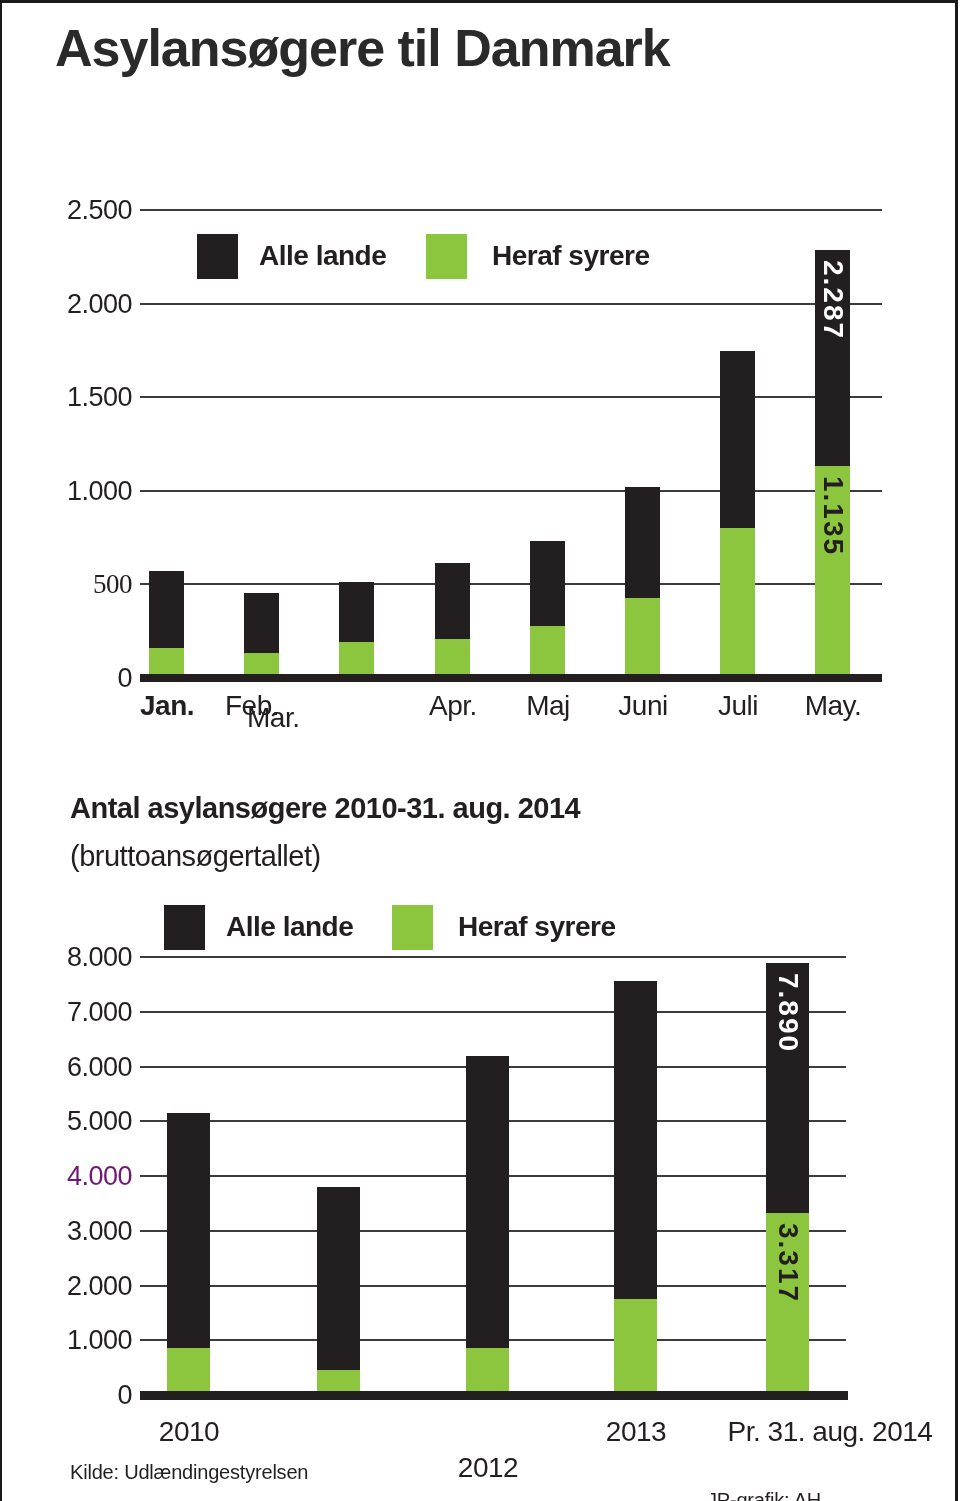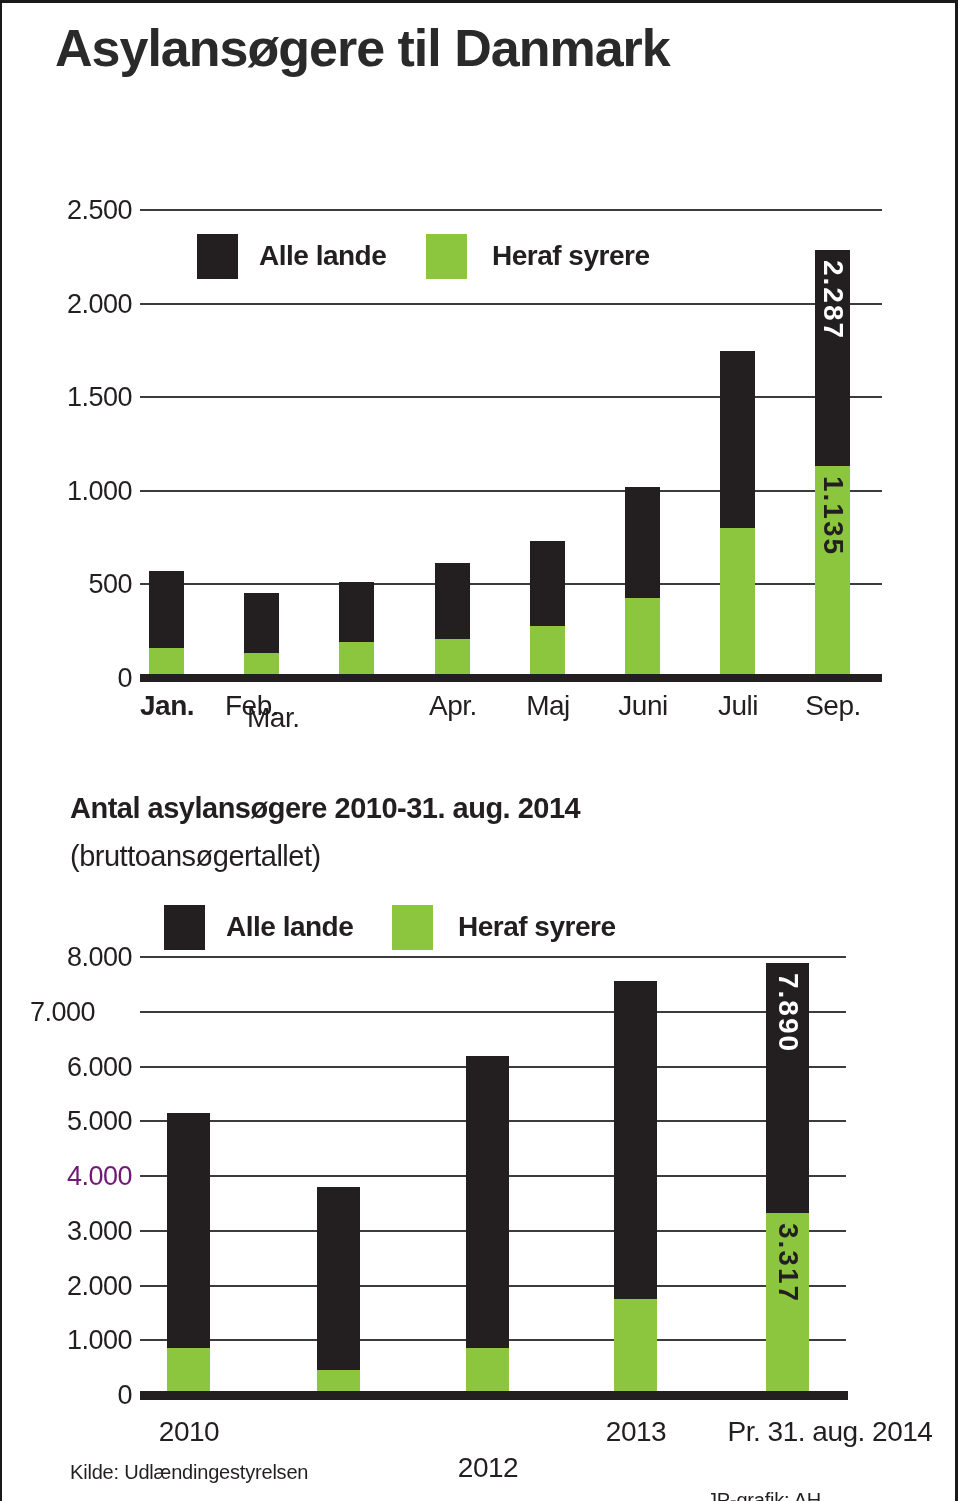--- a/index.html
+++ b/index.html
@@ -70,21 +70,21 @@
 
 <div style="position: absolute; left: 140px; top: 209px; width: 742px; height: 2px; background: rgb(60, 60, 60);"></div>
     <div style="position: absolute; left: 30px; top: 194px; width: 102px; height: 32px; line-height: 32px; text-align: right; font-size: 27px; letter-spacing: -0.5px; color: rgb(35, 31, 32);">2.500</div>
     <div style="position: absolute; left: 140px; top: 303px; width: 742px; height: 2px; background: rgb(60, 60, 60);"></div>
     <div style="position: absolute; left: 30px; top: 288px; width: 102px; height: 32px; line-height: 32px; text-align: right; font-size: 27px; letter-spacing: -0.5px; color: rgb(35, 31, 32);">2.000</div>
     <div style="position: absolute; left: 140px; top: 396px; width: 742px; height: 2px; background: rgb(60, 60, 60);"></div>
     <div style="position: absolute; left: 30px; top: 381px; width: 102px; height: 32px; line-height: 32px; text-align: right; font-size: 27px; letter-spacing: -0.5px; color: rgb(35, 31, 32);">1.500</div>
     <div style="position: absolute; left: 140px; top: 490px; width: 742px; height: 2px; background: rgb(60, 60, 60);"></div>
     <div style="position: absolute; left: 30px; top: 475px; width: 102px; height: 32px; line-height: 32px; text-align: right; font-size: 27px; letter-spacing: -0.5px; color: rgb(35, 31, 32);">1.000</div>
     <div style="position: absolute; left: 140px; top: 583px; width: 742px; height: 2px; background: rgb(60, 60, 60);"></div>
-    <div style="position: absolute; left: 30px; top: 568px; width: 102px; height: 32px; line-height: 32px; text-align: right; font-size: 27px; letter-spacing: -0.5px; color: rgb(35, 31, 32);">500</div>
+    <div style="position: absolute; left: 30px; top: 568px; width: 102px; height: 32px; line-height: 32px; text-align: right; font-size: 27px; letter-spacing: -0.5px; color: rgb(35, 31, 32); font-family: Liberation Serif, serif;">500</div>
     <div style="position: absolute; left: 30px; top: 662px; width: 102px; height: 32px; line-height: 32px; text-align: right; font-size: 27px; letter-spacing: -0.5px; color: rgb(35, 31, 32);">0</div>
     <div style="position: absolute; left: 149px; top: 571px; width: 35px; height: 111px; background: rgb(35, 31, 32);"></div>
     <div style="position: absolute; left: 149px; top: 648px; width: 35px; height: 34px; background: rgb(140, 198, 62);"></div>
     <div style="position: absolute; left: 57px; top: 690px; width: 220px; text-align: center; font-size: 28px; letter-spacing: -0.5px; white-space: nowrap; color: rgb(35, 31, 32); font-weight: bold;">Jan.</div>
     <div style="position: absolute; left: 244px; top: 593px; width: 35px; height: 89px; background: rgb(35, 31, 32);"></div>
     <div style="position: absolute; left: 244px; top: 653px; width: 35px; height: 29px; background: rgb(140, 198, 62);"></div>
     <div style="position: absolute; left: 152px; top: 690px; width: 200px; text-align: center; font-size: 28px; letter-spacing: -0.5px; white-space: nowrap; color: rgb(35, 31, 32);">Feb.</div>
     <div style="position: absolute; left: 339px; top: 582px; width: 35px; height: 100px; background: rgb(35, 31, 32);"></div>
     <div style="position: absolute; left: 339px; top: 642px; width: 35px; height: 40px; background: rgb(140, 198, 62);"></div>
     <div style="position: absolute; left: 247px; top: 690px; width: 220px; text-align: left; font-size: 28px; letter-spacing: -0.5px; white-space: nowrap; color: rgb(35, 31, 32); margin-top: 12px;">Mar.</div>
@@ -95,32 +95,32 @@
     <div style="position: absolute; left: 530px; top: 626px; width: 35px; height: 56px; background: rgb(140, 198, 62);"></div>
     <div style="position: absolute; left: 438px; top: 690px; width: 220px; text-align: center; font-size: 28px; letter-spacing: -0.5px; white-space: nowrap; color: rgb(35, 31, 32);">Maj</div>
     <div style="position: absolute; left: 625px; top: 487px; width: 35px; height: 195px; background: rgb(35, 31, 32);"></div>
     <div style="position: absolute; left: 625px; top: 598px; width: 35px; height: 84px; background: rgb(140, 198, 62);"></div>
     <div style="position: absolute; left: 533px; top: 690px; width: 220px; text-align: center; font-size: 28px; letter-spacing: -0.5px; white-space: nowrap; color: rgb(35, 31, 32);">Juni</div>
     <div style="position: absolute; left: 720px; top: 351px; width: 35px; height: 331px; background: rgb(35, 31, 32);"></div>
     <div style="position: absolute; left: 720px; top: 528px; width: 35px; height: 154px; background: rgb(140, 198, 62);"></div>
     <div style="position: absolute; left: 628px; top: 690px; width: 220px; text-align: center; font-size: 28px; letter-spacing: -0.5px; white-space: nowrap; color: rgb(35, 31, 32);">Juli</div>
     <div style="position: absolute; left: 815px; top: 250px; width: 35px; height: 432px; background: rgb(35, 31, 32);"></div>
     <div style="position: absolute; left: 815px; top: 466px; width: 35px; height: 216px; background: rgb(140, 198, 62);"></div>
-    <div style="position: absolute; left: 723px; top: 690px; width: 220px; text-align: center; font-size: 28px; letter-spacing: -0.5px; white-space: nowrap; color: rgb(35, 31, 32);">Sep.</div>
+    <div style="position: absolute; left: 723px; top: 690px; width: 220px; text-align: center; font-size: 28px; letter-spacing: -0.5px; white-space: nowrap; color: rgb(35, 31, 32);">May.</div>
     <div style="position: absolute; left: 140px; top: 674px; width: 742px; height: 8px; background: rgb(35, 31, 32);"></div>
     <div style="position: absolute; left: 811px; top: 260px; width: 43px; display: flex; justify-content: center;">
       <span style="writing-mode: vertical-rl; font-weight: bold; font-size: 28px; letter-spacing: 2px; color: rgb(255, 255, 255);">2.287</span>
     </div>
     <div style="position: absolute; left: 811px; top: 476px; width: 43px; display: flex; justify-content: center;">
       <span style="writing-mode: vertical-rl; font-weight: bold; font-size: 28px; letter-spacing: 2px; color: rgb(35, 31, 32);">1.135</span>
     </div>
     <div style="position: absolute; left: 140px; top: 956px; width: 706px; height: 2px; background: rgb(60, 60, 60);"></div>
     <div style="position: absolute; left: 30px; top: 941px; width: 102px; height: 32px; line-height: 32px; text-align: right; font-size: 27px; letter-spacing: -0.5px; color: rgb(35, 31, 32);">8.000</div>
     <div style="position: absolute; left: 140px; top: 1011px; width: 706px; height: 2px; background: rgb(60, 60, 60);"></div>
-    <div style="position: absolute; left: 30px; top: 996px; width: 102px; height: 32px; line-height: 32px; text-align: left; font-size: 27px; letter-spacing: -0.5px; color: rgb(35, 31, 32);">7.000</div>
+    <div style="position: absolute; left: 30px; top: 996px; width: 102px; height: 32px; line-height: 32px; text-align: right; font-size: 27px; letter-spacing: -0.5px; color: rgb(35, 31, 32);">7.000</div>
     <div style="position: absolute; left: 140px; top: 1066px; width: 706px; height: 2px; background: rgb(60, 60, 60);"></div>
     <div style="position: absolute; left: 30px; top: 1051px; width: 102px; height: 32px; line-height: 32px; text-align: right; font-size: 27px; letter-spacing: -0.5px; color: rgb(35, 31, 32);">6.000</div>
     <div style="position: absolute; left: 140px; top: 1120px; width: 706px; height: 2px; background: rgb(60, 60, 60);"></div>
     <div style="position: absolute; left: 30px; top: 1105px; width: 102px; height: 32px; line-height: 32px; text-align: right; font-size: 27px; letter-spacing: -0.5px; color: rgb(35, 31, 32);">5.000</div>
     <div style="position: absolute; left: 140px; top: 1175px; width: 706px; height: 2px; background: rgb(60, 60, 60);"></div>
     <div style="position: absolute; left: 30px; top: 1160px; width: 102px; height: 32px; line-height: 32px; text-align: right; font-size: 27px; letter-spacing: -0.5px; color: #701a75;">4.000</div>
     <div style="position: absolute; left: 140px; top: 1230px; width: 706px; height: 2px; background: rgb(60, 60, 60);"></div>
     <div style="position: absolute; left: 30px; top: 1215px; width: 102px; height: 32px; line-height: 32px; text-align: right; font-size: 27px; letter-spacing: -0.5px; color: rgb(35, 31, 32);">3.000</div>
     <div style="position: absolute; left: 140px; top: 1285px; width: 706px; height: 2px; background: rgb(60, 60, 60);"></div>
     <div style="position: absolute; left: 30px; top: 1270px; width: 102px; height: 32px; line-height: 32px; text-align: right; font-size: 27px; letter-spacing: -0.5px; color: rgb(35, 31, 32);">2.000</div>

